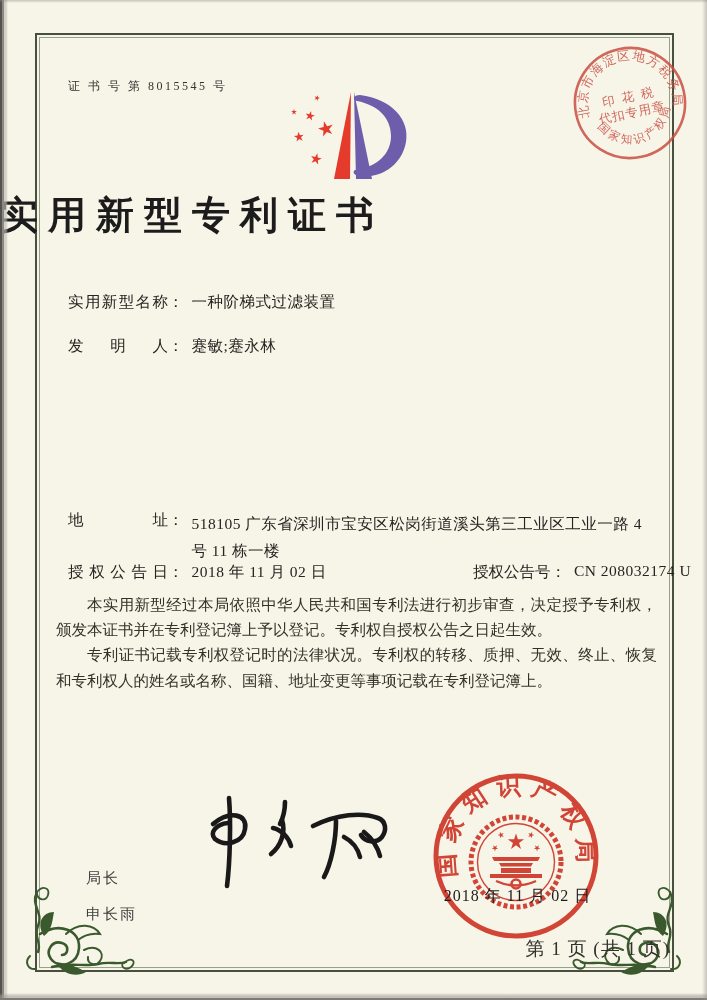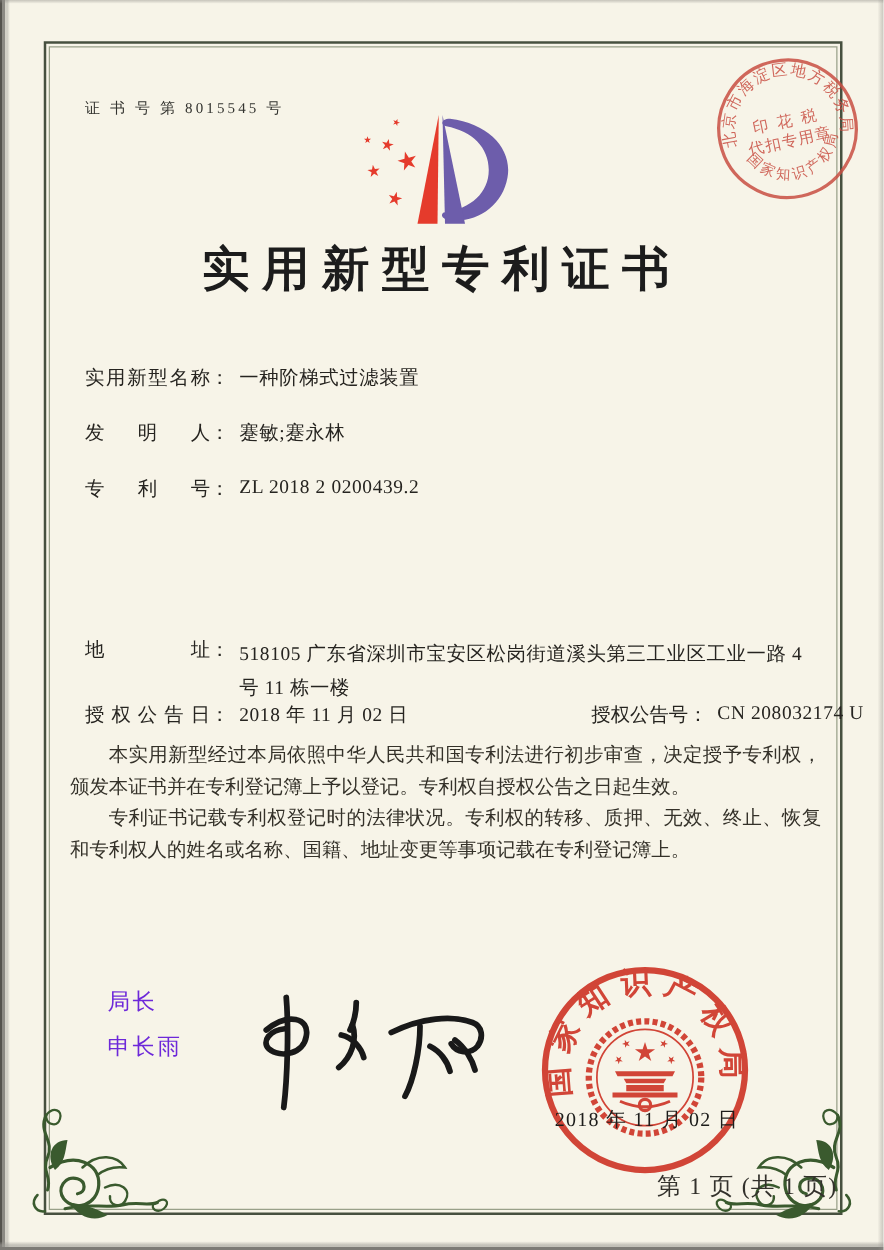--- a/index.html
+++ b/index.html
@@ -21,35 +21,35 @@
 
   
   .frame{position:absolute;left:35px;top:33px;width:635px;height:935px;
     border:2.5px solid #47503f;}
   .frame-inner{position:absolute;inset:2px;border:1px solid #99a089;}
 
   .cert-no{position:absolute;left:68px;top:78px;font-size:12px;letter-spacing:2.5px;color:#33332f;}
 
   .logo{position:absolute;left:288px;top:82px;}
 
-  .title{position:absolute;left:0;width:707px;top:190px;text-align:center;
+  .title{position:absolute;left:0;width:707px;top:190px;text-align:left;
     font-size:38px;font-weight:700;letter-spacing:10px;color:#1c1c1c;}
 
   .row{position:absolute;left:68px;font-size:15.5px;color:#262420;white-space:nowrap;}
   .lbl{display:inline-block;width:100px;text-align:justify;text-align-last:justify;vertical-align:top;}
   .colon{display:inline-block;vertical-align:top;}
   .val{display:inline-block;margin-left:4px;vertical-align:top;letter-spacing:.5px;}
   .val-wrap{white-space:normal;width:470px;line-height:27px;}
   .grant2{position:absolute;left:405px;top:0;}
 
   .paras{position:absolute;left:56px;top:592px;width:601px;
     font-size:15.5px;line-height:25.2px;color:#343129;text-align:justify;}
   .paras p{margin:0;text-indent:2em;}
 
-  .signer{position:absolute;left:86px;top:783px;font-size:18px;color:#6d28d9;letter-spacing:2px;line-height:36px;}
+  .signer{position:absolute;left:86px;top:860px;font-size:15px;color:#404040;letter-spacing:2px;line-height:36px;}
   .signature{position:absolute;left:185px;top:792px;}
 
   .seal-big{position:absolute;left:426px;top:766px;opacity:.93;}
   .seal-date{position:absolute;left:420px;top:886px;width:195px;text-align:center;
     font-size:16px;color:#1d1d1b;letter-spacing:1px;z-index:5;}
   .tax-stamp{position:absolute;left:570px;top:43px;transform:rotate(-12deg);opacity:.85;}
 
   .footer{position:absolute;left:35px;width:635px;top:936px;text-align:right;
     font-size:19px;color:#33312c;letter-spacing:1px;}
 
@@ -108,24 +108,20 @@
 
   <div class="title">实用新型专利证书</div>
 
   <div class="row" style="top:292px">
     <span class="lbl">实用新型名称</span><span class="colon">：</span>
     <span class="val">一种阶梯式过滤装置</span>
   </div>
   <div class="row" style="top:336px">
     <span class="lbl">发明人</span><span class="colon">：</span>
     <span class="val">蹇敏;蹇永林</span>
-  </div>
-  <div class="row" style="top:381px">
-    <span class="lbl">专利号</span><span class="colon">：</span>
-    <span class="val">ZL 2018 2 0200439.2</span>
   </div>
   <div class="row" style="top:510px">
     <span class="lbl">地址</span><span class="colon">：</span>
     <span class="val val-wrap">518105 广东省深圳市宝安区松岗街道溪头第三工业区工业一路 4 号 11 栋一楼</span>
   </div>
   <div class="row" style="top:562px">
     <span class="lbl">授权公告日</span><span class="colon">：</span>
     <span class="val">2018 年 11 月 02 日</span>
     <span class="grant2">
       <span>授权公告号</span><span class="colon">：</span>

